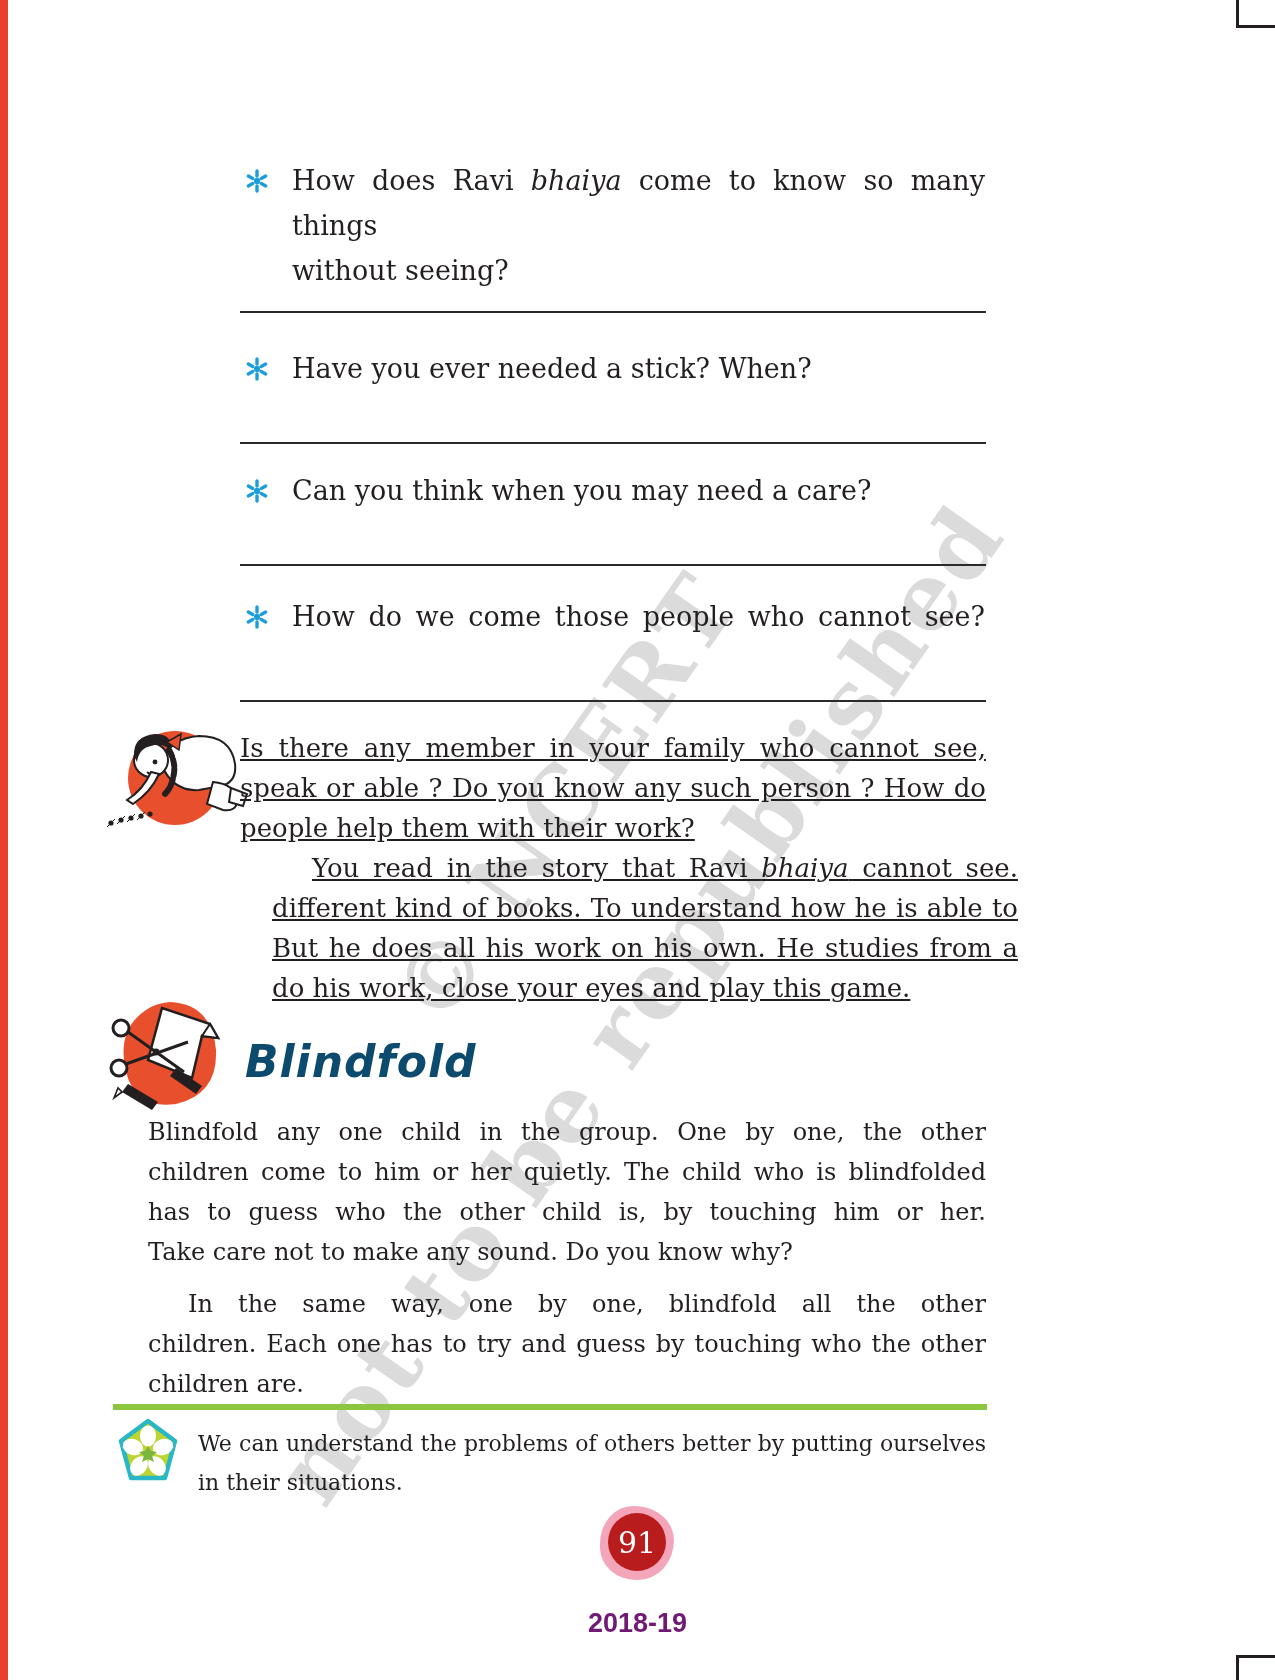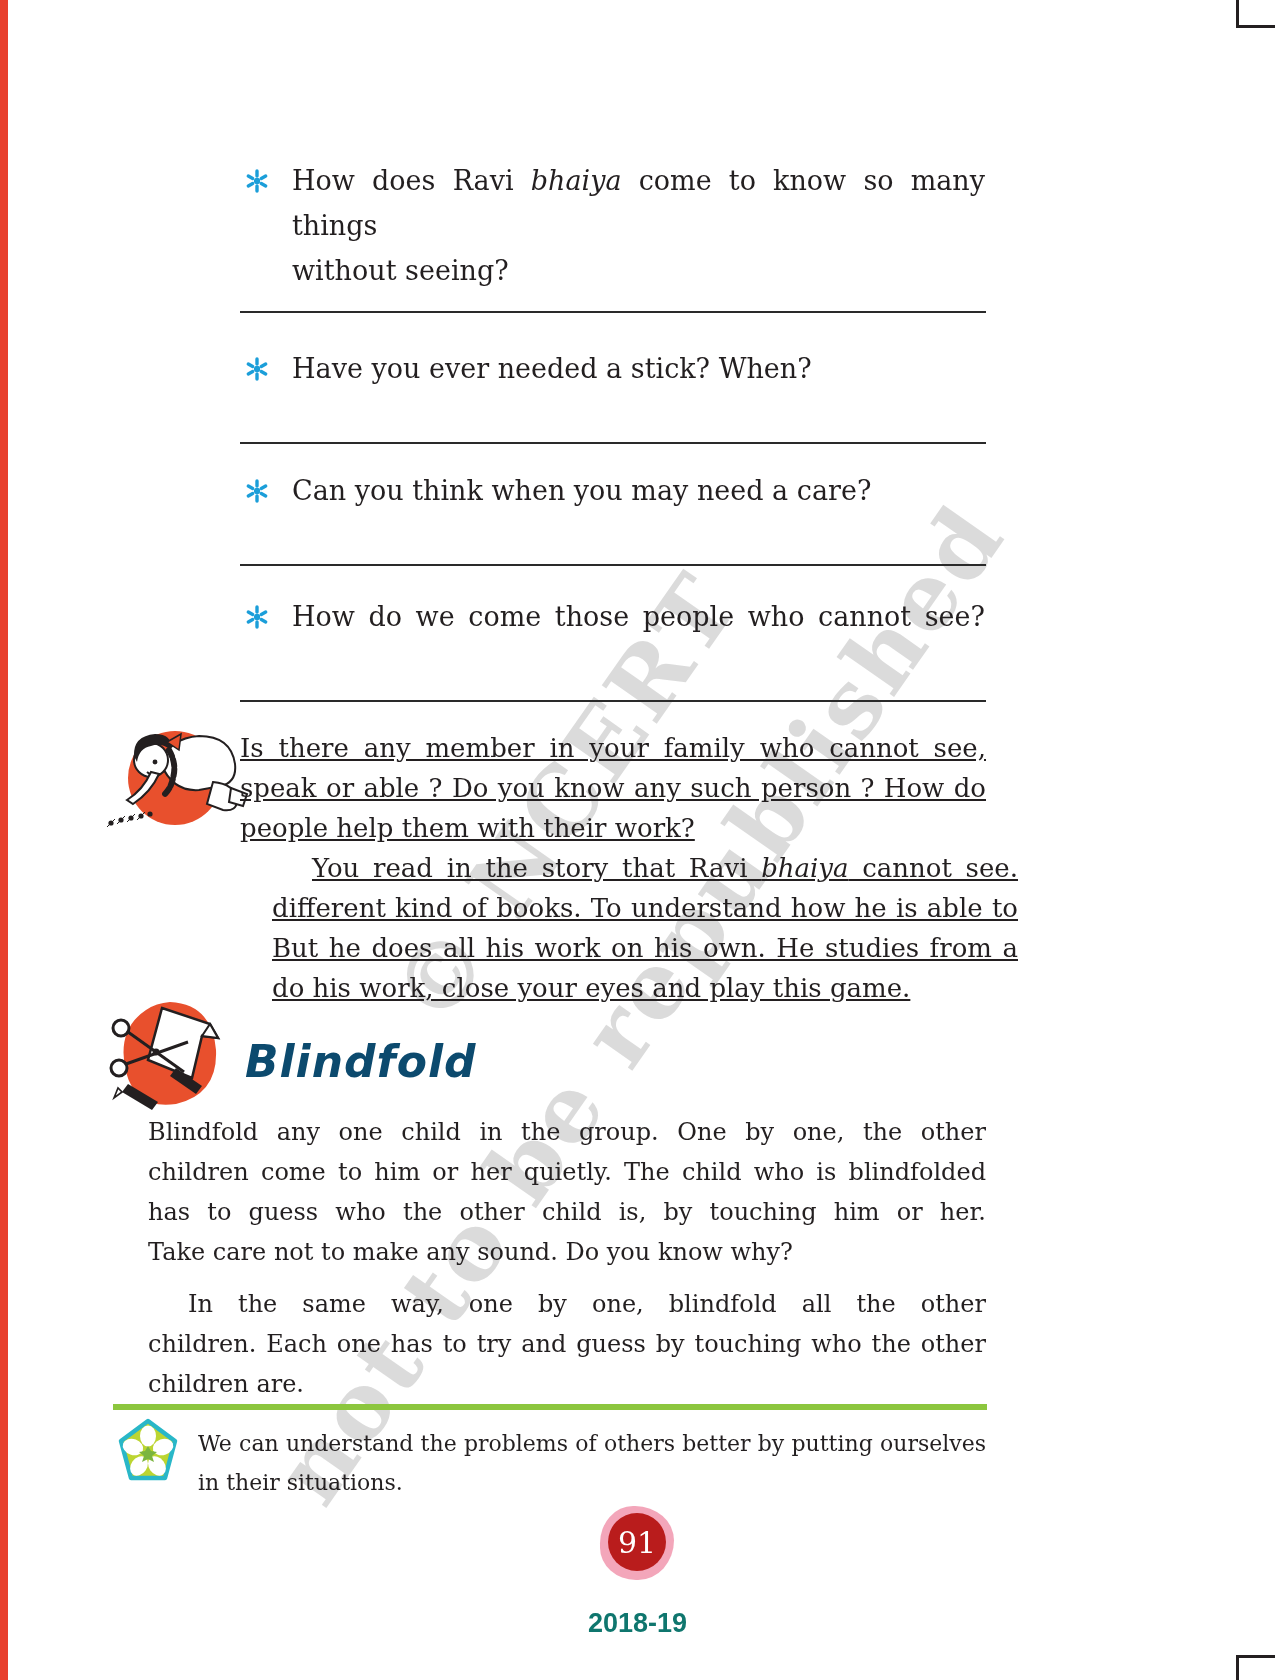--- a/index.html
+++ b/index.html
@@ -39,21 +39,21 @@
   .green-rule{left:113px;top:1404px;width:874px;height:6px;background:#8cc63e;}
   .note-text{left:198px;width:788px;font-size:22px;line-height:39px;}
   
   .badge-outer{left:600px;top:1506px;width:74px;height:74px;background:#f3a6ba;
     border-radius:46% 54% 50% 50%/52% 48% 55% 45%;}
   .badge-inner{left:8px;top:7px;width:58px;height:58px;background:#b91c1c;border-radius:50%;
     display:flex;align-items:center;justify-content:center;}
   .badge-num{color:#ffffff;font-size:30px;font-family:"DejaVu Serif",serif;}
   .footer-year{left:0;top:1608px;width:1275px;text-align:center;
     font-family:"Liberation Sans","DejaVu Sans",sans-serif;font-weight:bold;
-    color:#0f766e;font-size:27px;}
+    color:#701a75;font-size:27px;}
   i{font-style:italic;}
 </style>
 </head>
 <body>
 
 <div class="page">
 
   <div class="abs wm" style="left:215px;top:745px;width:700px;">© NCERT</div>
   <div class="abs wm" style="left:-30px;top:950px;width:1340px;">not to be republished</div>
 

